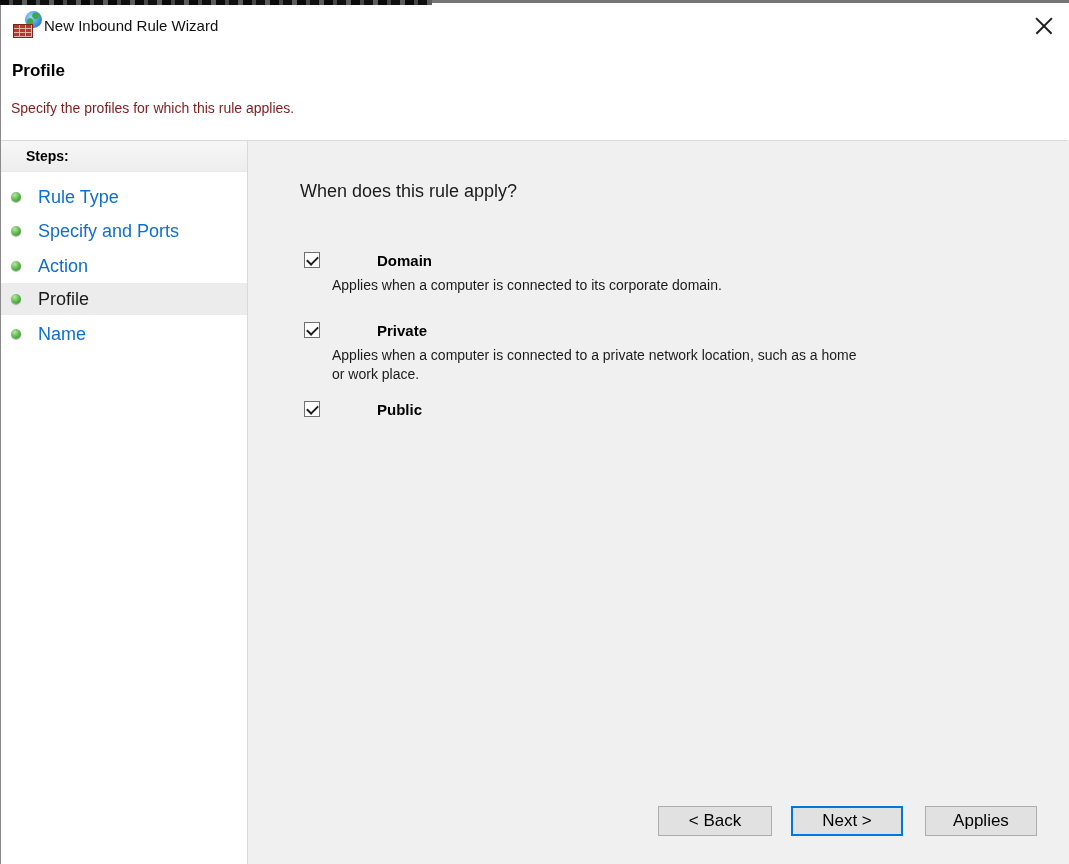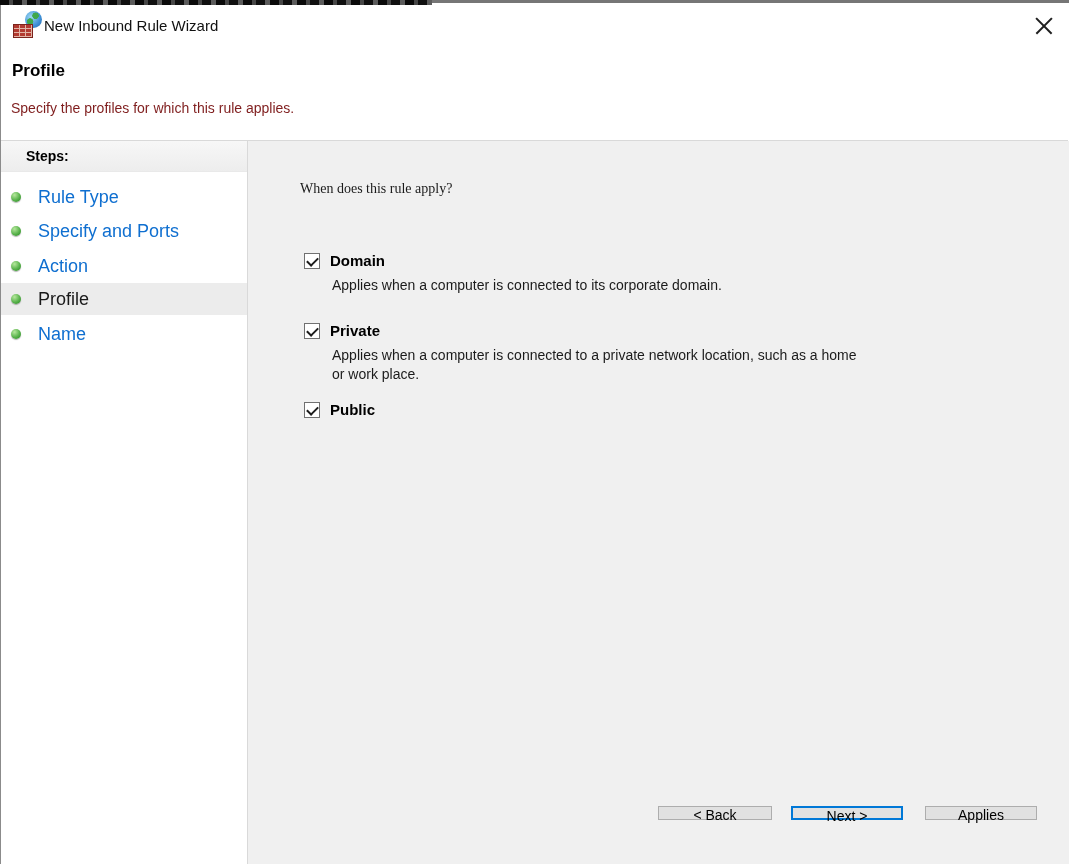--- a/index.html
+++ b/index.html
@@ -54,33 +54,33 @@
     width:10px; height:10px; border-radius:50%; margin-left:10px; flex:0 0 auto;
     background:radial-gradient(circle at 35% 30%, #b5e79c, #58b24b 55%, #2e8d26 90%);
     box-shadow:0 1px 1px rgba(0,0,0,.3);
   }
   .step-label { margin-left:17px; font-size:18px; color:#0f6fd0; }
   .step.active { background:#ececec; }
   .step.active .step-label { color:#1a1a1a; }
 
   
   main { position:absolute; left:248px; top:141px; width:821px; height:723px; background:#f0f0f0; }
-  .question { position:absolute; left:52px; top:40px; margin:0; font-size:14px; color:#1b1b1b;font-family:Liberation Serif, serif; }
+  .question { position:absolute; left:52px; top:40px; margin:0; font-size:18px; color:#1b1b1b; }
   .option { position:absolute; left:56px; }
   .option.o0{top:111px} .option.o1{top:181px} .option.o2{top:260px}
-  .opt-row { display:flex; align-items:flex-end; }
+  .opt-row { display:flex; align-items:flex-start;gap:47px; }
   .checkbox { position:relative; width:16px; height:16px; background:#fff; border:1px solid #707070; box-sizing:border-box; cursor:pointer; flex:0 0 auto; }
   .checkbox .check { position:absolute; left:2px; top:3px; width:9px; height:5px; border-left:2px solid #1c1c1c; border-bottom:2px solid #1c1c1c; transform:rotate(-45deg); }
   .opt-label { margin-left:10px; font-size:15px; font-weight:bold; color:#000; cursor:pointer; }
   .opt-desc { margin:7px 0 0 28px; font-size:14px; line-height:19px; color:#1b1b1b; white-space:pre-line; max-width:620px; }
 
   
   .buttons { position:absolute; left:410px; top:665px; display:flex; }
   .btn {
-    width:114px; height:14px; font-size:14px; font-family:inherit; color:#000;
+    width:114px; height:30px; font-size:17px; font-family:inherit; color:#000;
     background:#e1e1e1; border:1px solid #adadad; margin-right:19px; cursor:pointer; padding:0;
   }
   .btn.next { width:112px; border:2px solid #0078d7; margin-right:22px; }
   .btn.cancel { width:112px; margin-right:0; }
 </style>
 </head>
 <body>
 
 <div id="app">
 

